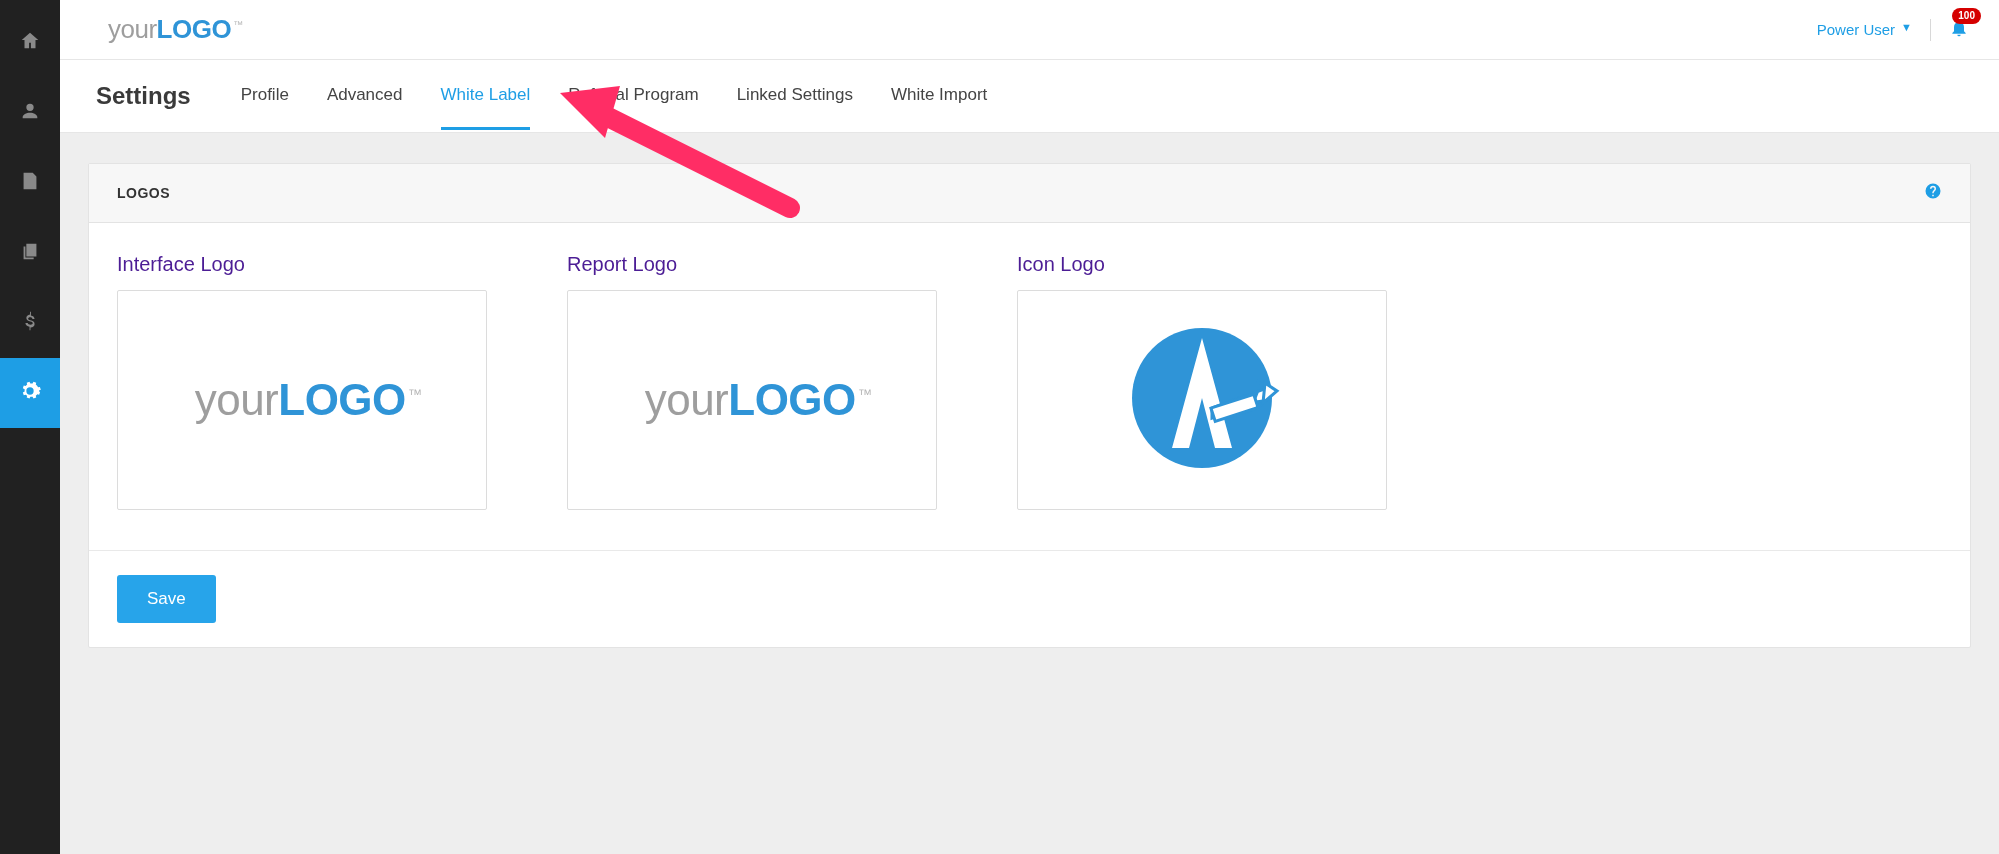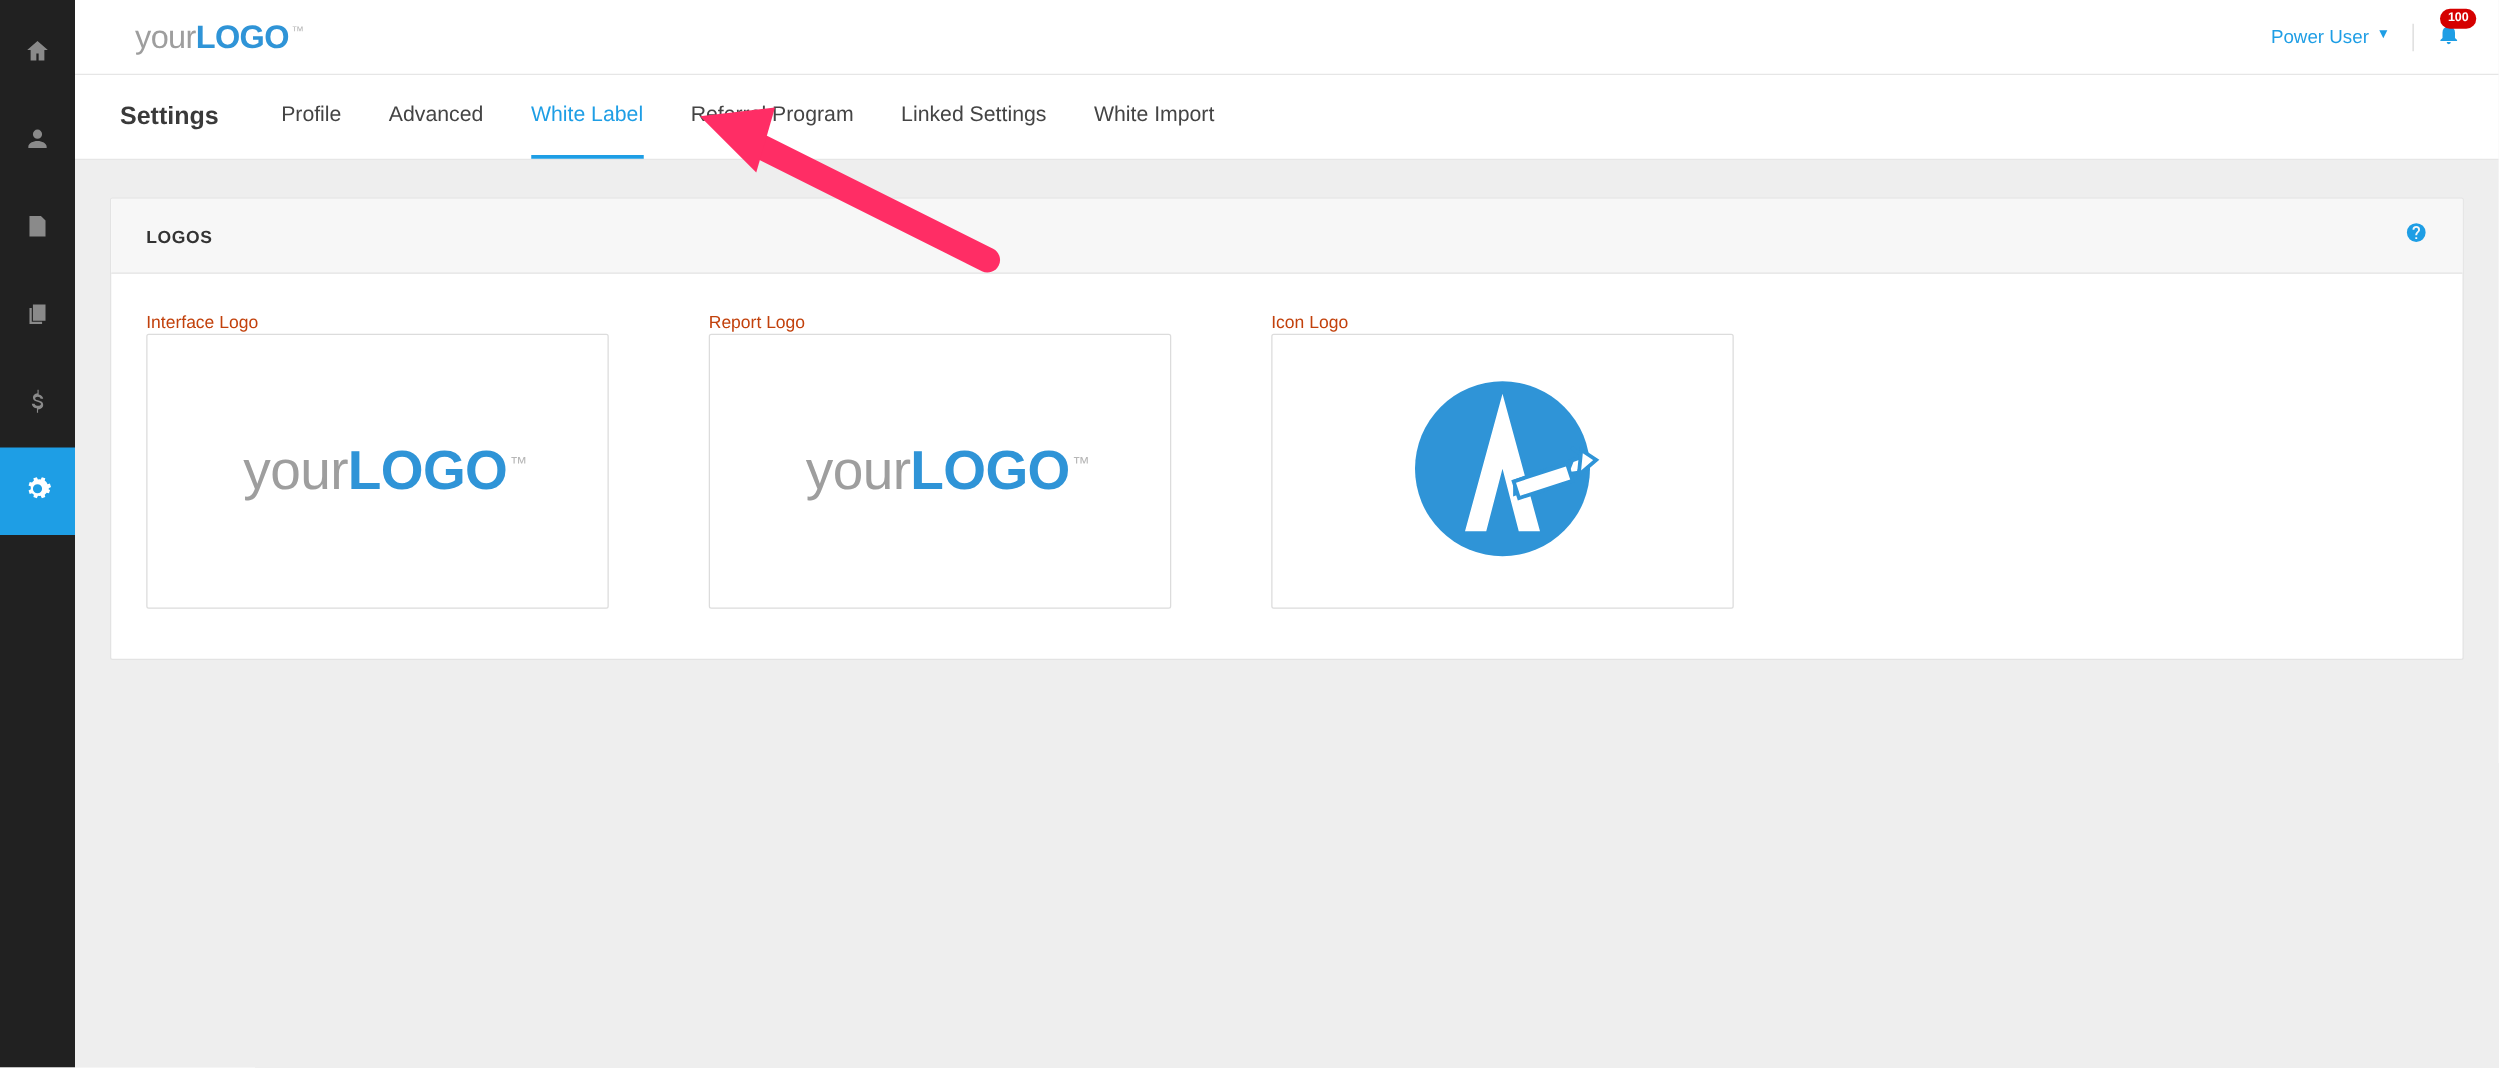--- a/index.html
+++ b/index.html
@@ -62,21 +62,21 @@
 }
 
 
 .tabs-row {
   display: flex; align-items: center;
   padding: 22px 36px 0 36px;
   border-bottom: 1px solid #e6e6e6;
   gap: 38px;
   position: relative;
 }
-.page-title { font-size: 20px; font-weight: 600; color: #3a3a3a; padding-bottom: 22px; margin-right: 12px; }
+.page-title { font-size: 24px; font-weight: 600; color: #3a3a3a; padding-bottom: 22px; margin-right: 12px; }
 .tab { font-size: 17px; color: #444; padding-bottom: 22px; cursor: pointer; border-bottom: 3px solid transparent; }
 .tab.active { color: #1e9ee5; border-bottom-color: #1e9ee5; }
 
 
 .content {
   background: #eeeeee;
   padding: 30px 28px;
   flex: 1;
 }
 .panel {
@@ -90,21 +90,21 @@
   padding: 18px 28px;
   display: flex; align-items: center;
 }
 .panel-title { font-size: 14px; font-weight: 700; letter-spacing: 0.5px; color: #333; }
 .help-icon { margin-left: auto; color: #1e9ee5; cursor: pointer; }
 .help-icon svg { width: 18px; height: 18px; fill: currentColor; }
 
 .panel-body { padding: 30px 28px 40px 28px; }
 .logo-grid { display: flex; gap: 80px; flex-wrap: wrap; }
 .logo-col { }
-.logo-label { color: #c2410c; font-size: 14px; margin-bottom: 2px; }
+.logo-label { color: #4c1d95; font-size: 20px; margin-bottom: 14px; }
 .logo-box {
   width: 370px; height: 220px;
   border: 1px solid #dcdcdc;
   border-radius: 2px;
   display: flex; align-items: center; justify-content: center;
   cursor: pointer;
   background: #fff;
 }
 .logo-box .logo-word { font-size: 44px; }
 .logo-box .logo-tm { font-size: 14px; }
@@ -260,17 +260,20 @@
                     <polygon points="148,70 160,78 146,90" fill="#fff" stroke="#2f94d7" stroke-width="3"></polygon>
                     <rect x="95" y="88" width="45" height="14" fill="#fff" stroke="#2f94d7" stroke-width="3" transform="rotate(-18 117 95)"></rect>
                   </svg>
                 </span>
               </div>
             </div>
 
           </div>
         </div>
 
+        <div class="panel-footer">
+          <button class="save-btn">Save</button>
+        </div>
       </div>
     </div>
 
   </div>
 </div>
 
 </body></html>

